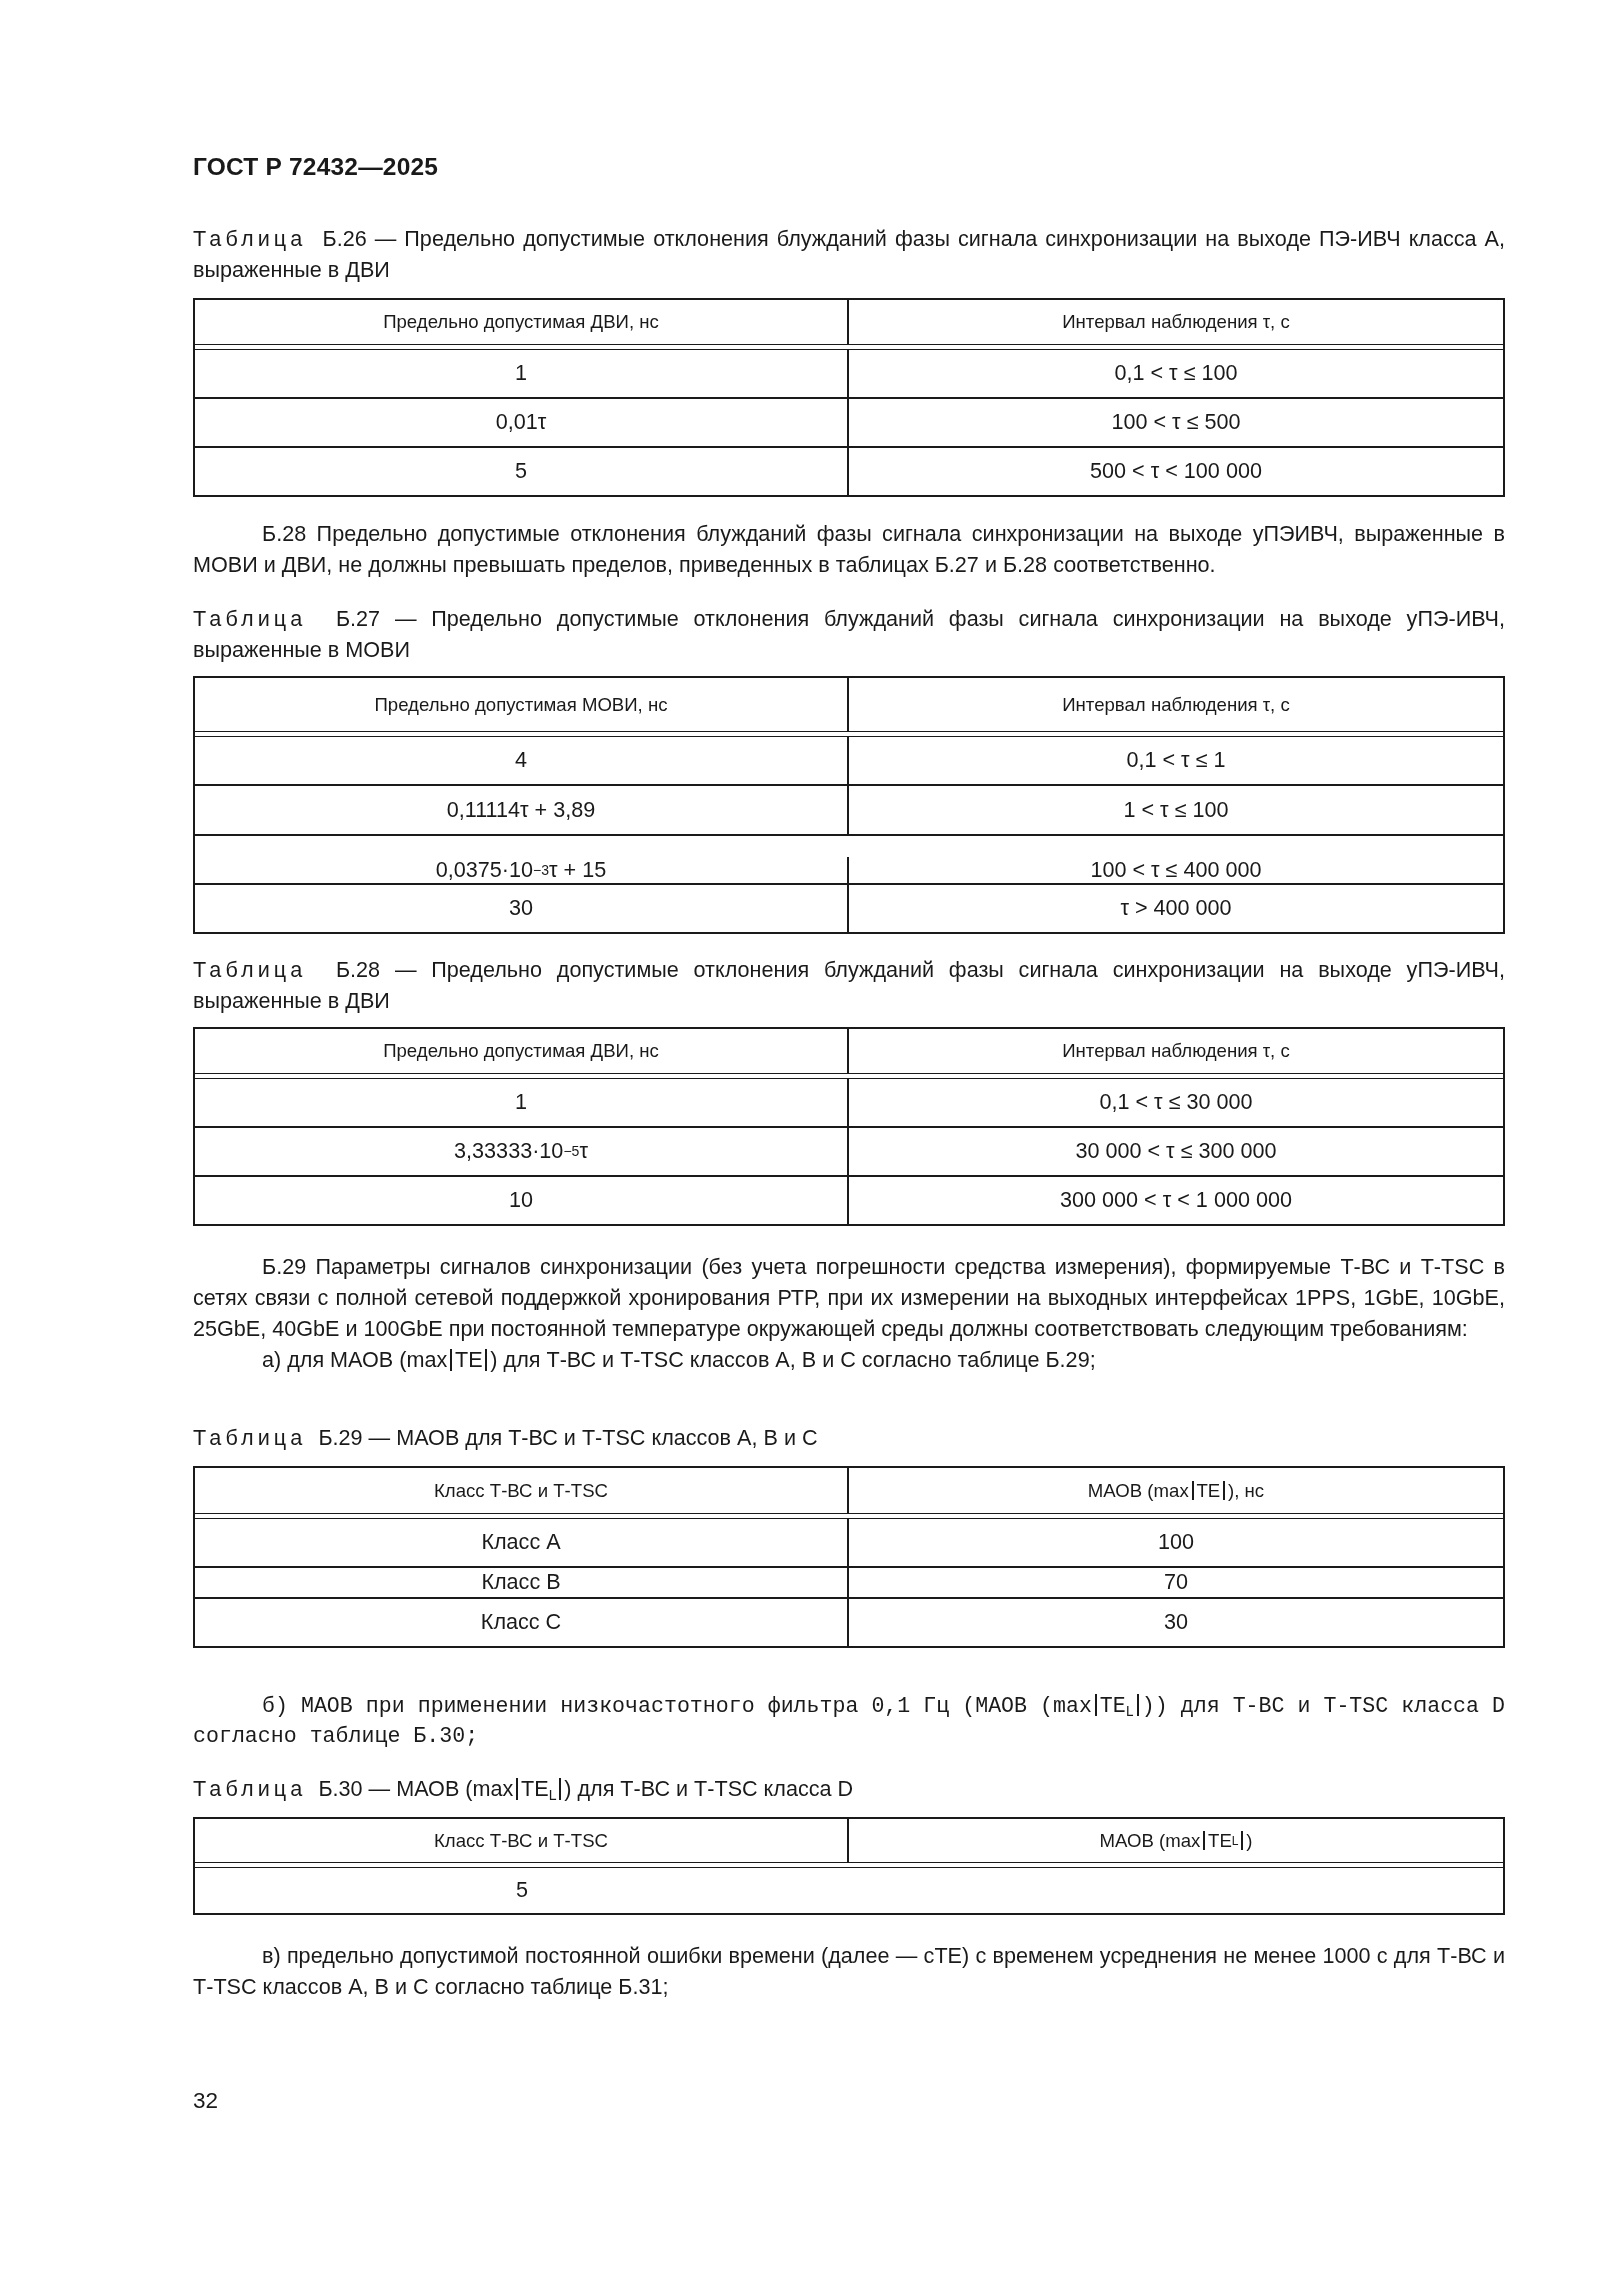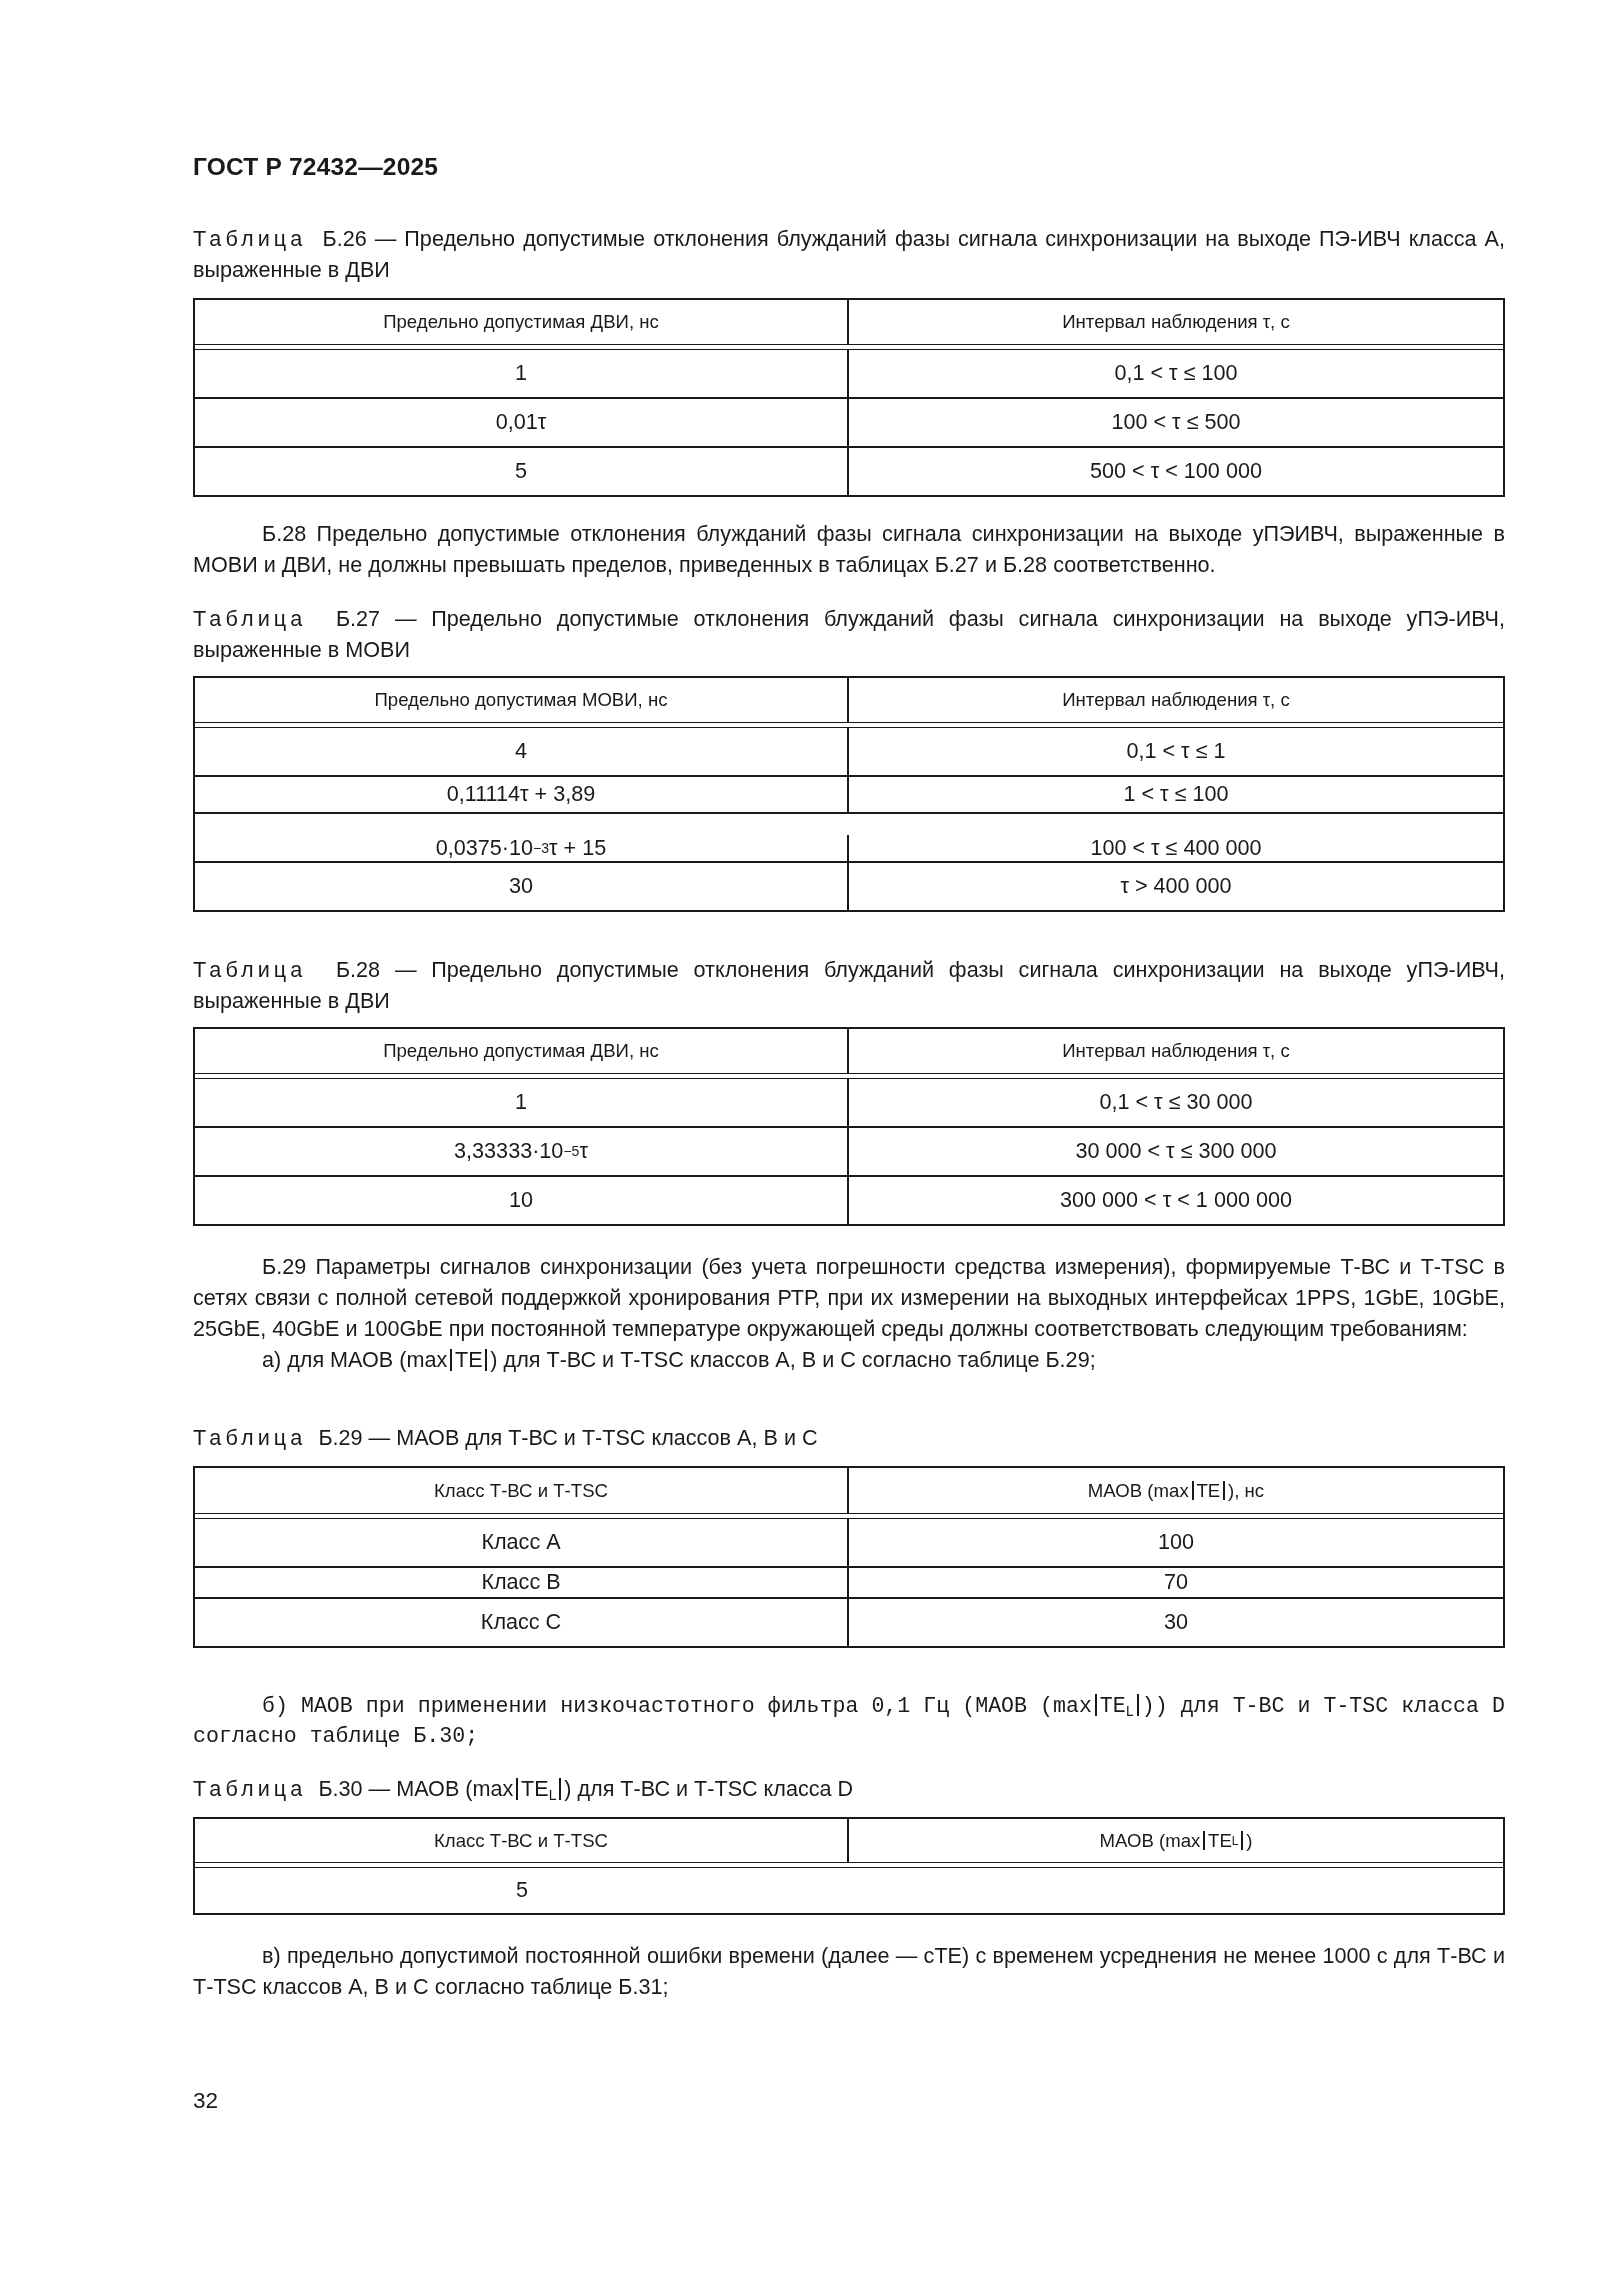--- a/index.html
+++ b/index.html
@@ -48,29 +48,29 @@
     <div class="cell c1">5</div>
     <div class="cell">500 &lt; τ &lt; 100 000</div>
   </div>
 </div>
 
 <div class="blk para" style="top:518px;"><span class="ind"></span><span>Б.28 Предельно допустимые отклонения блужданий фазы сигнала синхронизации на выходе уПЭИВЧ, выраженные в МОВИ и ДВИ, не должны превышать пределов, приведенных в таблицах Б.27 и Б.28 соответственно.</span></div>
 
 <div class="blk caption" style="top:603px;"><span class="cap-label">Таблица</span>&nbsp; <span>Б.27</span><span> — Предельно допустимые отклонения блужданий фазы сигнала синхронизации на выходе уПЭ-ИВЧ, выраженные в МОВИ</span></div>
 
 <div class="table" style="top:676px;">
-  <div class="row first hdr" style="height:45px;">
+  <div class="row first hdr" style="height:54px;">
     <div class="cell c1">Предельно допустимая МОВИ, нс</div>
     <div class="cell">Интервал наблюдения τ, с</div>
   </div>
   <div class="row after-hdr" style="height:48px;">
     <div class="cell c1">4</div>
     <div class="cell">0,1 &lt; τ ≤ 1</div>
   </div>
-  <div class="row" style="height:37px;">
+  <div class="row" style="height:50px;">
     <div class="cell c1">0,11114τ + 3,89</div>
     <div class="cell">1 &lt; τ ≤ 100</div>
   </div>
   <div class="row" style="height:49px;align-items:flex-end;">
     <div class="cell c1">
         <span>0,0375·10</span>
         <sup>−3</sup>
         <span>τ + 15</span>
       </div>
     <div class="cell">100 &lt; τ ≤ 400 000</div>

